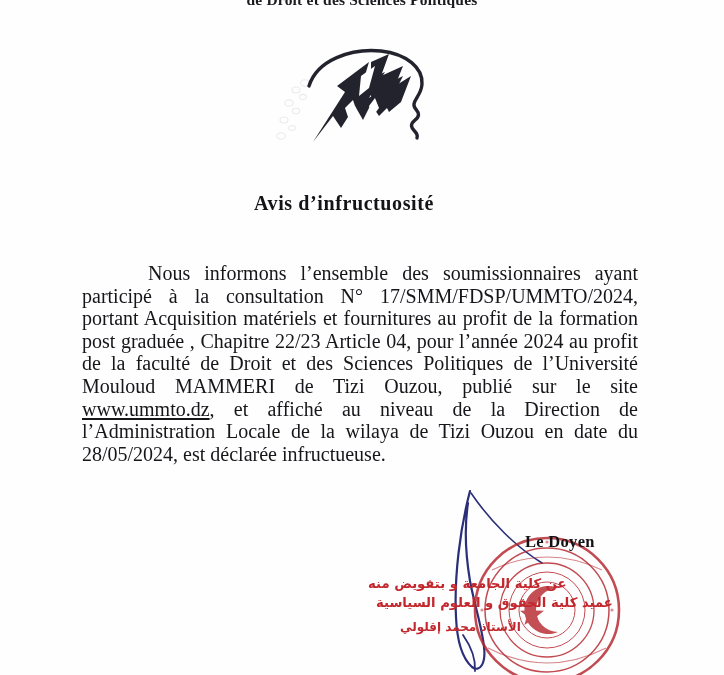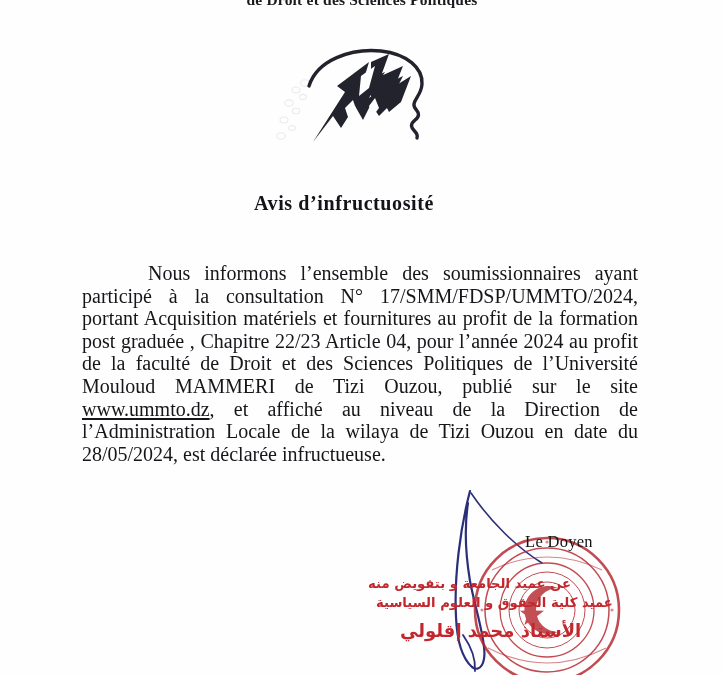--- a/index.html
+++ b/index.html
@@ -106,21 +106,21 @@
     left: 60px;
     top: 5px;
     width: 130px;
     height: 190px;
   }
   #doyen-label {
     position: absolute;
     left: 155px;
     top: 52px;
     font-size: 16.5px;
-    font-weight: normal;
+    font-weight: bold;
     color: #131316;
     letter-spacing: .3px;
     z-index: 5;
   }
   #stamp {
     position: absolute;
     left: 92px;
     top: 50px;
     width: 170px;
     height: 165px;
@@ -140,21 +140,21 @@
     font-size: 13.2px;
   }
   #stamp-line2 {
     left: 6px;
     top: 115px;
     font-size: 13.2px;
   }
   #stamp-line3 {
     left: 30px;
     top: 140px;
-    font-size: 18px;
+    font-size: 12px;
   }
 </style>
 </head>
 <body>
 
 <div id="page">
 
   <div id="header-line">de Droit et des Sciences Politiques</div>
 
   <div class="ghost-marks">
@@ -230,18 +230,18 @@
           <circle cx="20" cy="80" r="1.6"></circle>
           <circle cx="150" cy="80" r="1.6"></circle>
           <circle cx="85" cy="12" r="1.6"></circle>
           <circle cx="85" cy="150" r="1.6"></circle>
         </g>
       </svg>
     </div>
 
     <div id="doyen-label">Le Doyen</div>
 
-    <div class="stamp-text" id="stamp-line1">عن عميد الجامعة و بتفويض منه</div>
+    <div class="stamp-text" id="stamp-line1">عن كلية الجامعة و بتفويض منه</div>
     <div class="stamp-text" id="stamp-line2">عميد كلية الحقوق و العلوم السياسية</div>
     <div class="stamp-text" id="stamp-line3">الأستاذ محمد إقلولي</div>
 
   </div>
 </div>
 
 </body></html>

